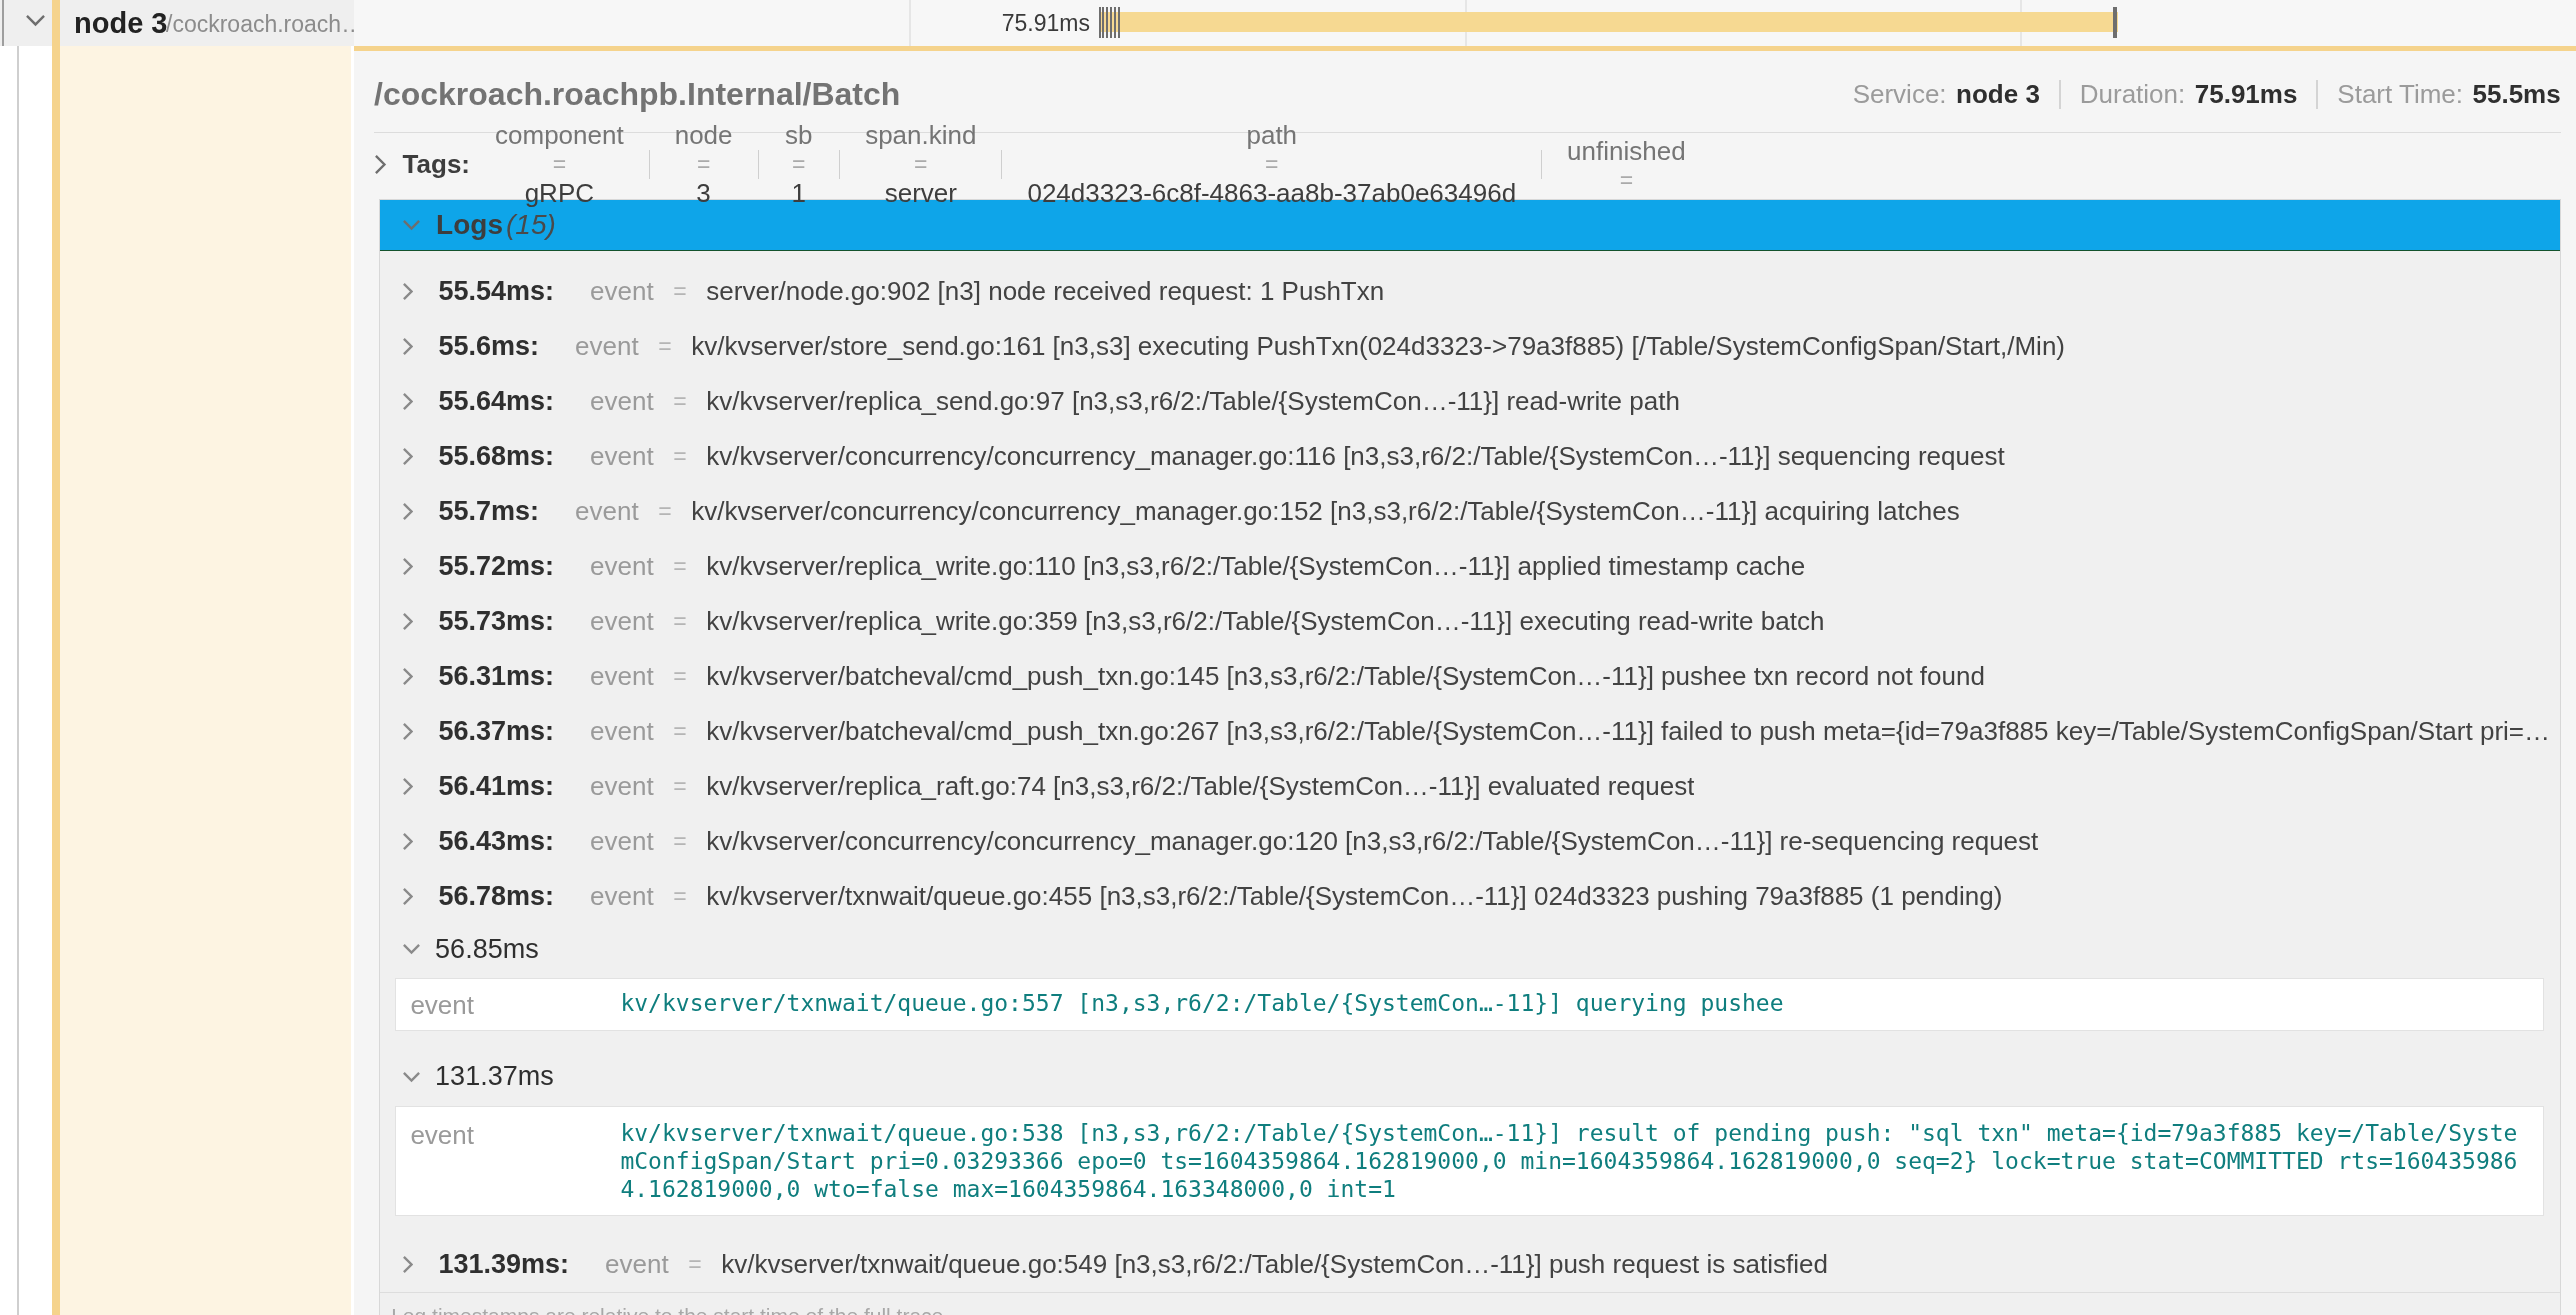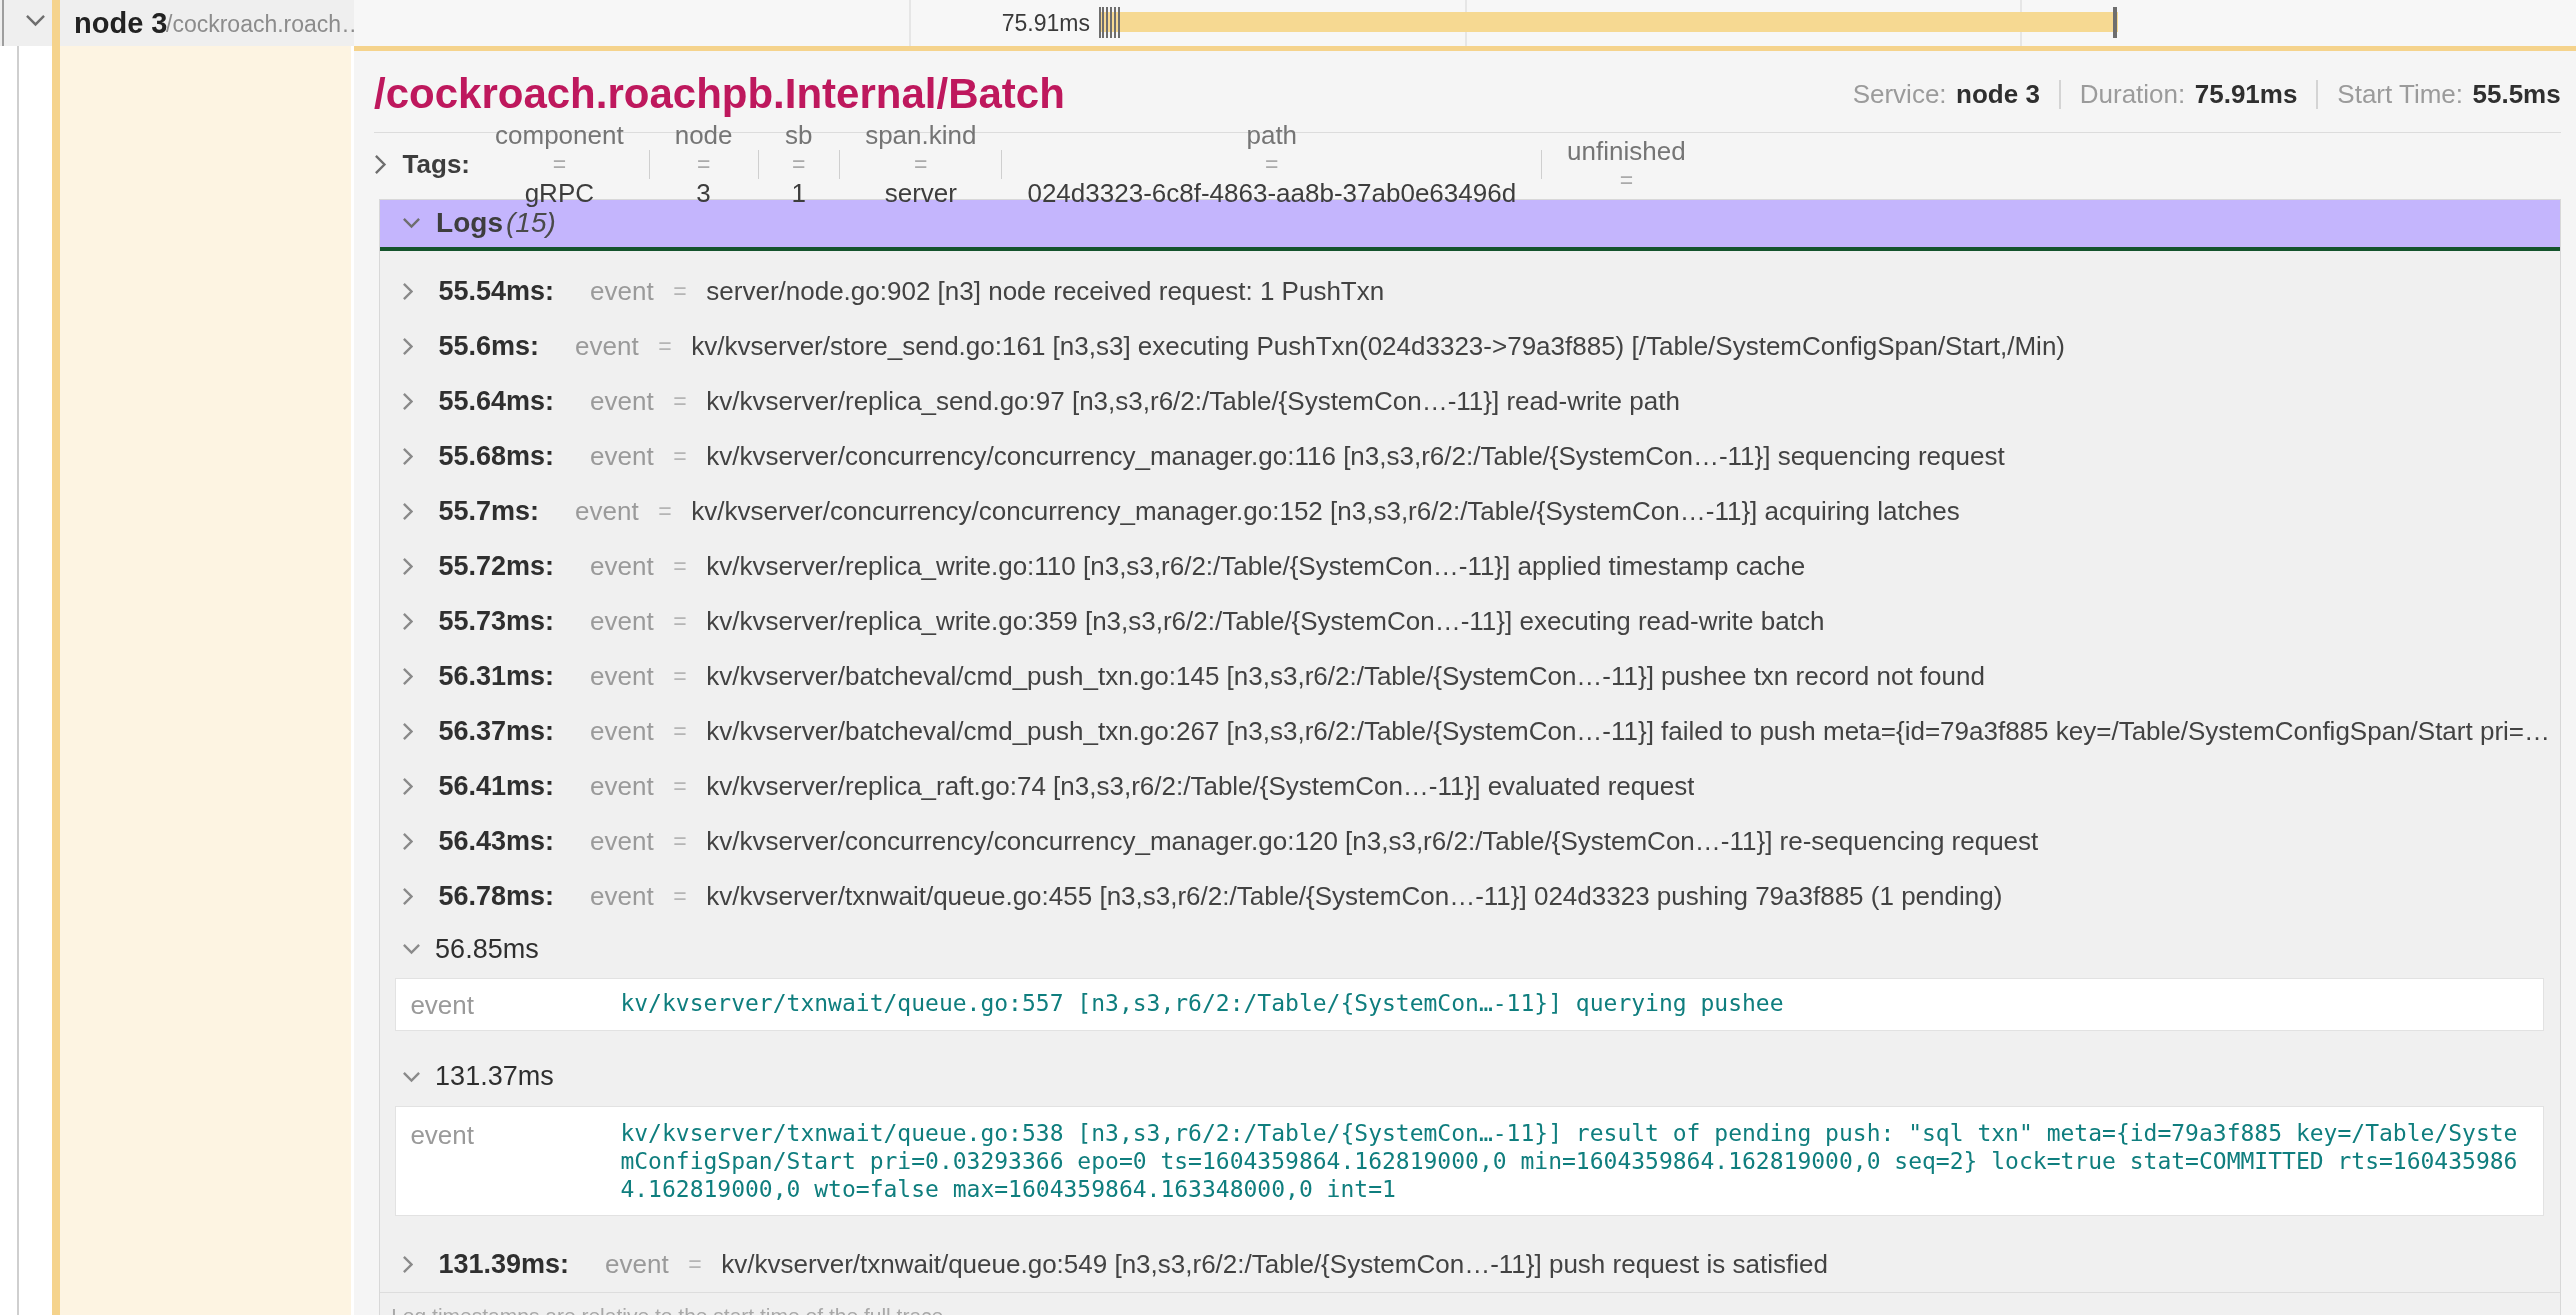--- a/index.html
+++ b/index.html
@@ -30,37 +30,37 @@
   .indent-guide-left { position:absolute; left:17px; top:46px; width:1.9px; height:1270px; background:#cfcfcf; }
   .rail-accent { position:absolute; left:52px; top:46px; width:7.6px; height:1270px; background:#f5d38c; }
   .rail-cream  { position:absolute; left:60px; top:46px; width:291px; height:1270px; background:#fdf4e2; }
 
   
   .card { position:absolute; left:354px; top:46px; width:2222px; height:1270px;
           background:#f5f5f5; border-top:5.7px solid #f5d38c; padding:0 15.3px 0 20px; }
 
   .card-header { display:flex; align-items:center; justify-content:space-between;
                  height:82px; border-bottom:1.9px solid #dcdcdc; padding-top:5.7px; }
-  .card-title { font-size:42px; font-weight:bold; color:#be185d; }
+  .card-title { font-size:32px; font-weight:bold; color:#737373; }
   .meta { display:flex; align-items:center; font-size:26px; }
   .meta .lbl { color:#9b9b9b; margin-right:9.5px; }
   .meta .val { color:#2f2f2f; font-weight:bold; }
   .meta-sep { width:1.9px; height:29px; background:#d4d4d4; margin:0 19px; }
 
   .tags-row { display:flex; align-items:center; height:44px; margin-top:9.5px; font-size:26px; }
   .tags-label { font-weight:bold; color:#3d3d3d; margin-left:15.3px; }
   .tag { display:flex; align-items:center; margin-left:25px; white-space:nowrap;flex-direction:column; }
   .tag .k { color:#757575; }
   .tag .eq { color:#aaa; margin:0 8.6px; font-size:23px; }
   .tag .v { color:#3d3d3d; }
   .tag-sep { width:1px; height:29px; background:#cfcfcf; margin-left:25px; }
 
   
   .logs-box { margin-left:4.8px; margin-top:12.4px; border:1px solid #d8d8d8; background:#f0f0f0; }
-  .logs-header { height:51px; background:#c4b5fd; border-bottom:4px solid #14532d;
+  .logs-header { height:51px; background:#0ea5e9; border-bottom:1px solid #14532d;
                  display:flex; align-items:center; padding-left:22px; font-size:28px; }
   .logs-header .t { font-weight:bold; color:#3d3d3d; margin-left:15.3px; }
   .logs-header .c { color:#4a4a4a; margin-left:3px;font-style:italic; }
   .logs-body { padding-top:13.3px; }
 
   .log-row { height:55px; display:flex; align-items:center; padding-left:22px;
              white-space:nowrap; overflow:hidden;gap:11px; }
   .log-row .chv { flex:0 0 auto; margin-right:14.3px; display:flex; }
   .log-ts { font-size:27px; font-weight:bold; color:#2f2f2f; margin-right:25px; flex:0 0 auto; }
   .log-k { font-size:26px; color:#9a9a9a; flex:0 0 auto; }

